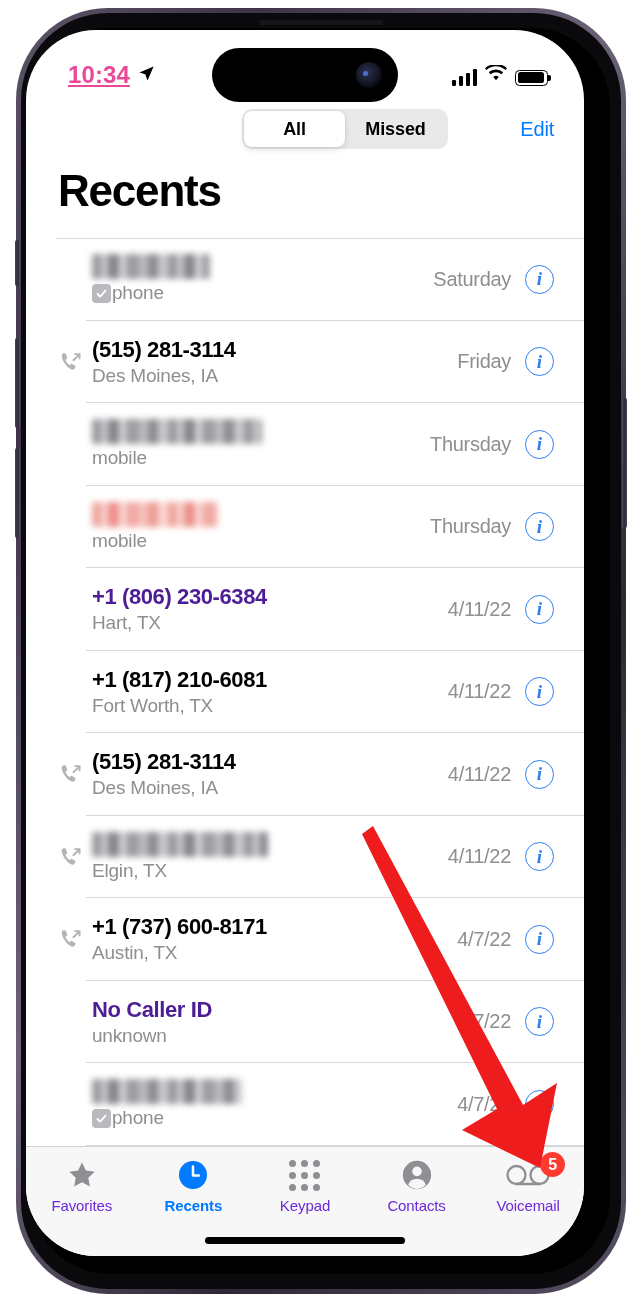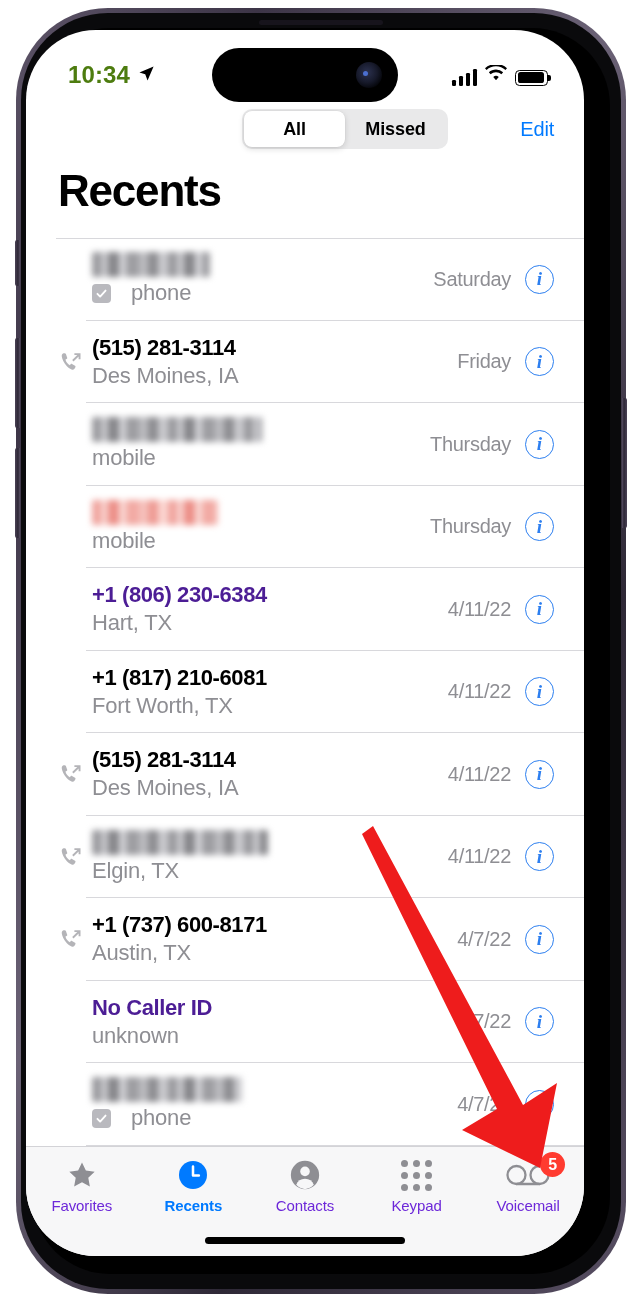--- a/index.html
+++ b/index.html
@@ -115,21 +115,22 @@
     align-items: center;
     justify-content: space-between;
     padding: 18px 36px 0 42px;
     z-index: 30;
   }
   #status-time-group { display: flex; align-items: center; gap: 8px; }
   #status-time {
     font-size: 24px;
     font-weight: 700;
     letter-spacing: 0.1px;
-    color: #4d7c0f;
+    color: #ec4899;
+    text-decoration: underline;
   }
   #status-right { display: flex; align-items: flex-end; gap: 8px; }
   #signal-bars { display: flex; align-items: flex-end; gap: 2.5px; height: 17px; }
   #signal-bars i { width: 4.5px; background: #000; border-radius: 1.2px; display: block; }
   #signal-bars i:nth-child(1) { height: 6px; }
   #signal-bars i:nth-child(2) { height: 9.5px; }
   #signal-bars i:nth-child(3) { height: 13px; }
   #signal-bars i:nth-child(4) { height: 17px; }
   #battery-icon {
     position: relative;
@@ -255,22 +256,22 @@
     font-size: 22px;
     font-weight: 700;
     letter-spacing: -0.4px;
     color: #000;
     line-height: 1.16;
   }
   .call-name.missed { color: #4c1d95; }
   .call-sub {
     display: flex;
     align-items: center;
-    gap: 20px;
-    font-size: 22px;
+    gap: 1px;
+    font-size: 19px;
     color: #8e8e93;
     letter-spacing: -0.2px;
     margin-top: 2px;
   }
   
   .redacted {
     height: 25px;
     border-radius: 2px;
     margin-bottom: 3px;
     filter: blur(3.4px);
@@ -660,43 +661,43 @@
         <div class="tab-icon">
           <svg width="32" height="32" viewBox="0 0 24 24">
             <circle cx="12" cy="12" r="10.5" fill="currentColor"></circle>
             <path d="M12 5.6v6.8h4.4" stroke="#fff" stroke-width="1.9" fill="none" stroke-linecap="round" stroke-linejoin="round"></path>
           </svg>
         </div>
         <div class="tab-label">Recents</div>
       </div>
       <div class="tab-item">
         <div class="tab-icon">
+          <div id="keypad-dots">
+            <span></span>
+            <span></span>
+            <span></span>
+            <span></span>
+            <span></span>
+            <span></span>
+            <span></span>
+            <span></span>
+            <span></span>
+          </div>
+        </div>
+        <div class="tab-label">Keypad</div>
+      </div>
+      <div class="tab-item">
+        <div class="tab-icon">
           <svg width="32" height="32" viewBox="0 0 24 24">
             <circle cx="12" cy="12" r="10.6" fill="currentColor"></circle>
             <circle cx="12" cy="9.3" r="3.6" fill="#f7f7f8"></circle>
             <path d="M5.4 19.4a7 7 0 0 1 13.2 0A10.4 10.4 0 0 1 12 22.6a10.4 10.4 0 0 1-6.6-3.2z" fill="#f7f7f8"></path>
           </svg>
         </div>
         <div class="tab-label">Contacts</div>
-      </div>
-      <div class="tab-item">
-        <div class="tab-icon">
-          <div id="keypad-dots">
-            <span></span>
-            <span></span>
-            <span></span>
-            <span></span>
-            <span></span>
-            <span></span>
-            <span></span>
-            <span></span>
-            <span></span>
-          </div>
-        </div>
-        <div class="tab-label">Keypad</div>
       </div>
       <div class="tab-item">
         <div class="tab-icon">
           <svg width="46" height="26" viewBox="0 0 46 26" fill="none" stroke="currentColor" stroke-width="2.3">
             <circle cx="11.5" cy="13" r="9"></circle>
             <circle cx="34.5" cy="13" r="9"></circle>
             <line x1="11.5" y1="22" x2="34.5" y2="22"></line>
           </svg>
           <span id="voicemail-badge">5</span>
         </div>

